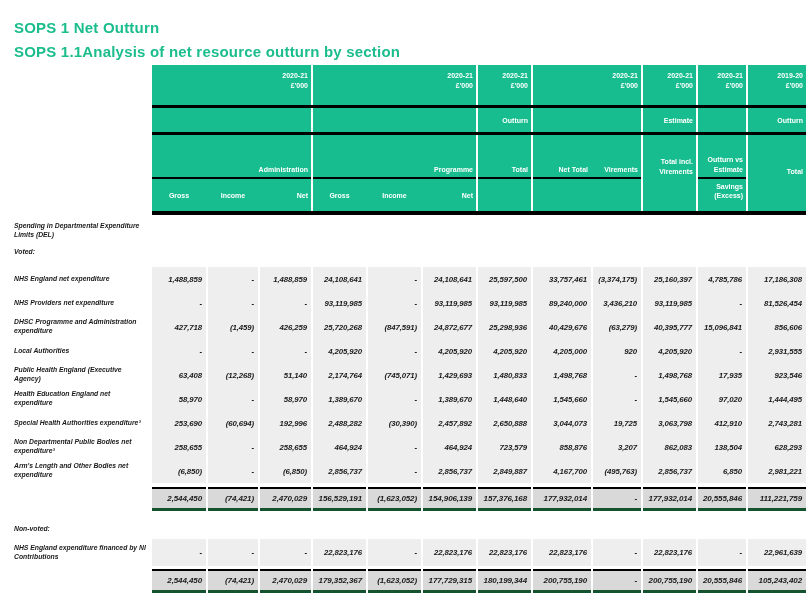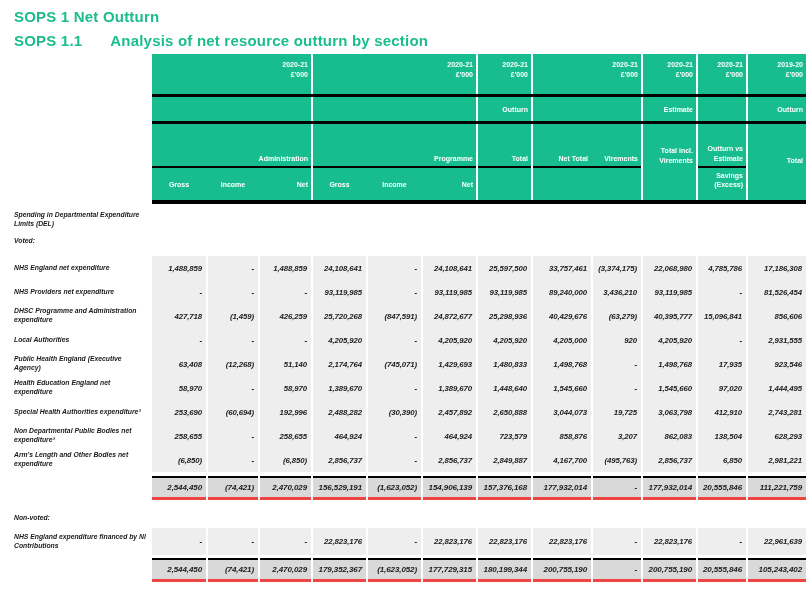--- a/index.html
+++ b/index.html
@@ -1,22 +1,22 @@
 <!DOCTYPE html>
 <html style="--green: #17bd8e; --titlegreen: #1bbd8c; --cellbg: #eeeeee; --totalbg: #d9d9d9;"><head>
 <meta charset="utf-8">
 <style>
   html,body{margin:0;padding:0;background:#fff;}
   .page{position:relative;width:808px;height:600px;background:#fff;overflow:hidden;
         font-family:"Liberation Sans", sans-serif;color:#1a1a1a;}
   
-  .titles{padding:8px 0 0 14px;}
+  .titles{padding:19px 0 0 14px;}
   .title{font-size:15px;font-weight:bold;color:var(--titlegreen);letter-spacing:0.2px;}
   .title + .title{margin-top:7px;}
-  .title .code{margin-right:28px;}
+  .title .code{}
   
   .thead{position:relative;margin-left:152px;margin-top:5px;display:flex;column-gap:2px;
          height:146px;border-bottom:4px solid #000;width:654px;}
   .grp{background:var(--green);display:flex;flex-direction:column;color:#fff;
        font-weight:bold;font-size:7px;box-sizing:border-box;}
   .g1{width:159px}.g2{width:163px}.g3{width:53px}.g4{width:108px}
   .g5{width:53px}.g6{width:48px}.g7{width:58px}
   .hy{height:40px;text-align:right;padding:6px 3px 0 0;line-height:1.4;box-sizing:border-box;}
   .hband{height:30px;display:flex;align-items:center;justify-content:flex-end;
          padding-right:3px;box-sizing:border-box;}
@@ -41,21 +41,21 @@
   .tbody{width:806px;}
   .row{display:grid;
        grid-template-columns:150px 54px 50px 51px 53px 53px 53px 53px 58px 48px 53px 48px 58px;
        column-gap:2px;height:24px;font-style:italic;}
   .lab{display:flex;align-items:center;padding-left:14px;font-size:6.8px;font-weight:bold;
        line-height:1.3;}
   .cell{display:flex;align-items:center;justify-content:flex-end;padding-right:4px;
         font-size:7.8px;font-weight:bold;box-sizing:border-box;letter-spacing:-0.1px;}
   .row.data .cell{background:var(--cellbg);}
   .row.total .cell{background:var(--totalbg);border-top:2px solid #000;
-                   border-bottom:3px solid #ef4444;font-size:8px;}
+                   border-bottom:3px solid #14532d;font-size:8px;}
   [data-name="section-del-row"]{margin-top:6px;height:20px;}
   [data-name="section-voted-row"]{height:22px;margin-bottom:4px;}
   [data-name="voted-total-row"]{margin-top:4px;}
   [data-name="section-nonvoted-row"]{margin-top:11px;height:15px;margin-bottom:2px;}
   [data-name="nonvoted-data-row"]{height:27px;margin-bottom:3px;}
 </style>
 </head>
 <body>
 
 <div class="page" data-name="sops-report-page">
@@ -188,21 +188,21 @@
         <div class="lab" data-name="row-label">NHS England net expenditure</div>
         <div class="cell" data-name="value-cell">1,488,859</div>
         <div class="cell" data-name="value-cell">-</div>
         <div class="cell" data-name="value-cell">1,488,859</div>
         <div class="cell" data-name="value-cell">24,108,641</div>
         <div class="cell" data-name="value-cell">-</div>
         <div class="cell" data-name="value-cell">24,108,641</div>
         <div class="cell" data-name="value-cell">25,597,500</div>
         <div class="cell" data-name="value-cell">33,757,461</div>
         <div class="cell" data-name="value-cell">(3,374,175)</div>
-        <div class="cell" data-name="value-cell">22,068,980</div>
+        <div class="cell" data-name="value-cell">25,160,397</div>
         <div class="cell" data-name="value-cell">4,785,786</div>
         <div class="cell" data-name="value-cell">17,186,308</div>
       </div>
       <div class="row data" data-name="data-row">
         <div class="lab" data-name="row-label">NHS Providers net expenditure</div>
         <div class="cell" data-name="value-cell">-</div>
         <div class="cell" data-name="value-cell">-</div>
         <div class="cell" data-name="value-cell">-</div>
         <div class="cell" data-name="value-cell">93,119,985</div>
         <div class="cell" data-name="value-cell">-</div>

